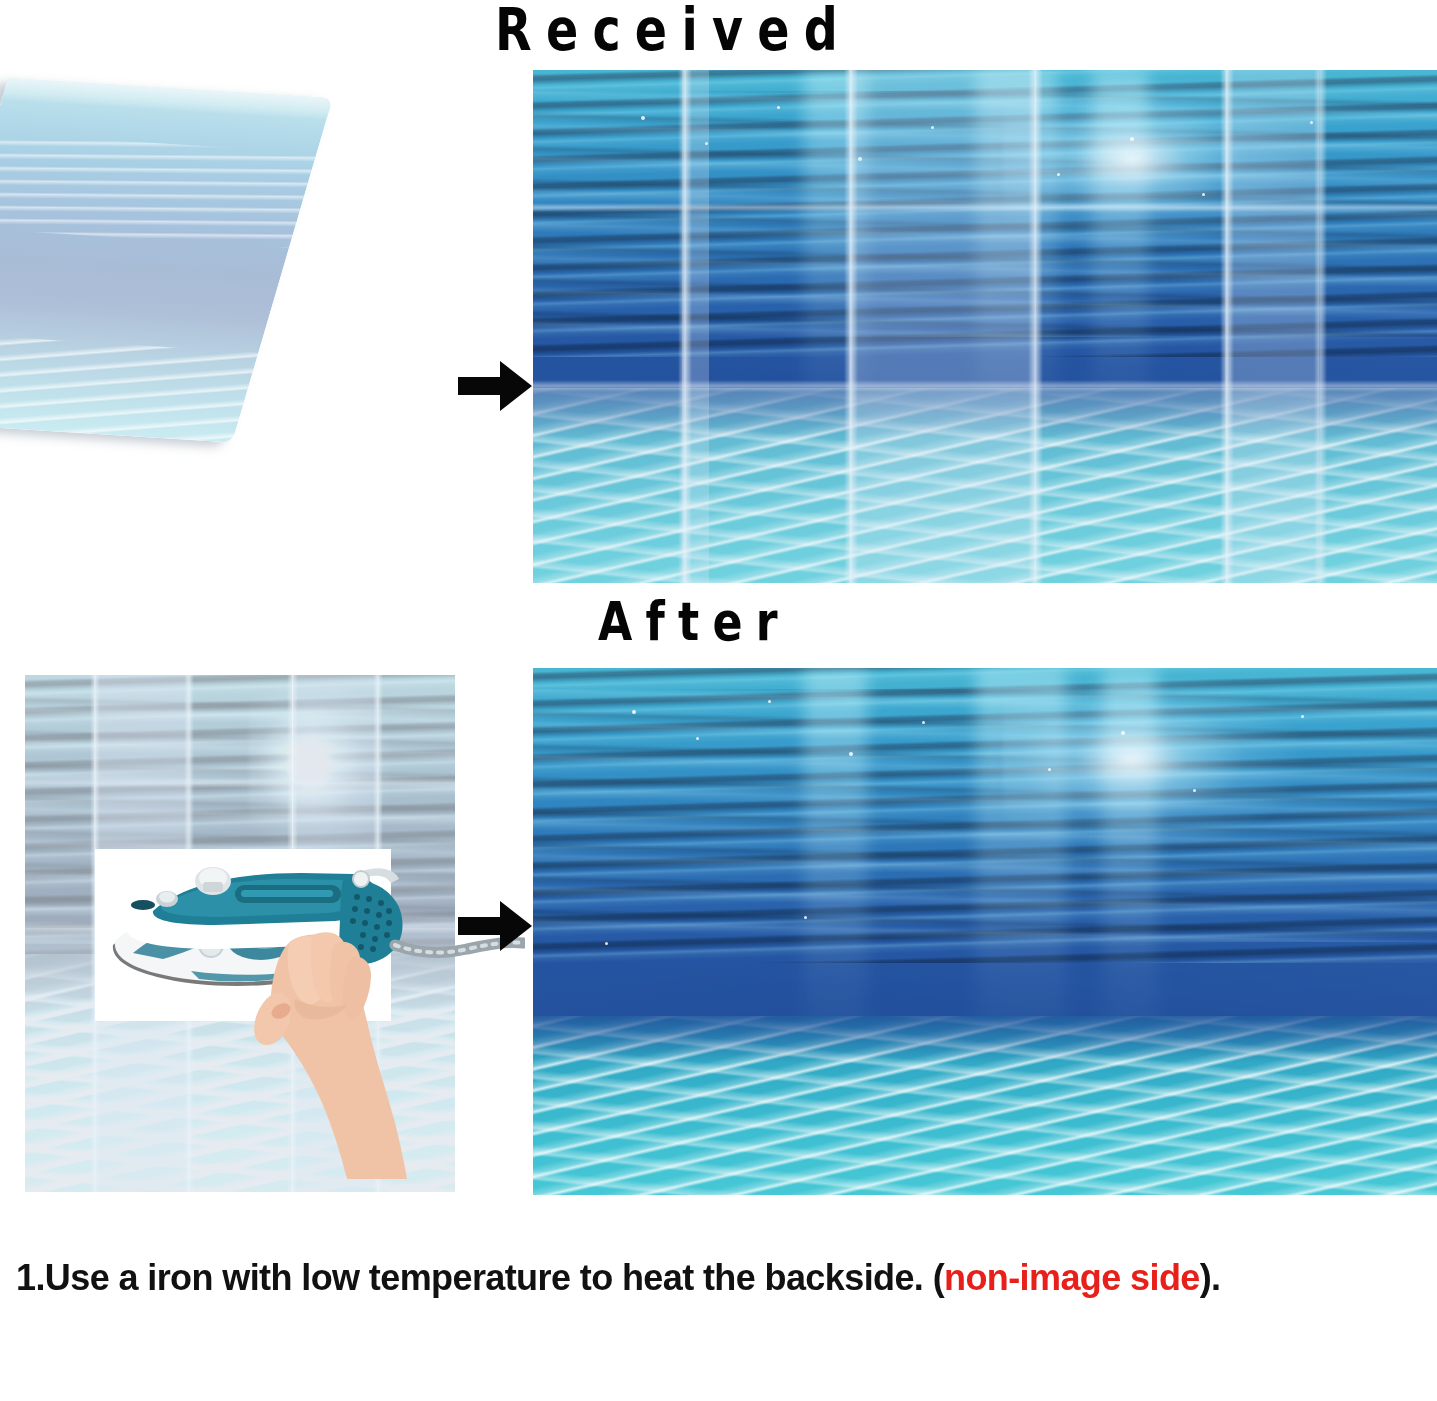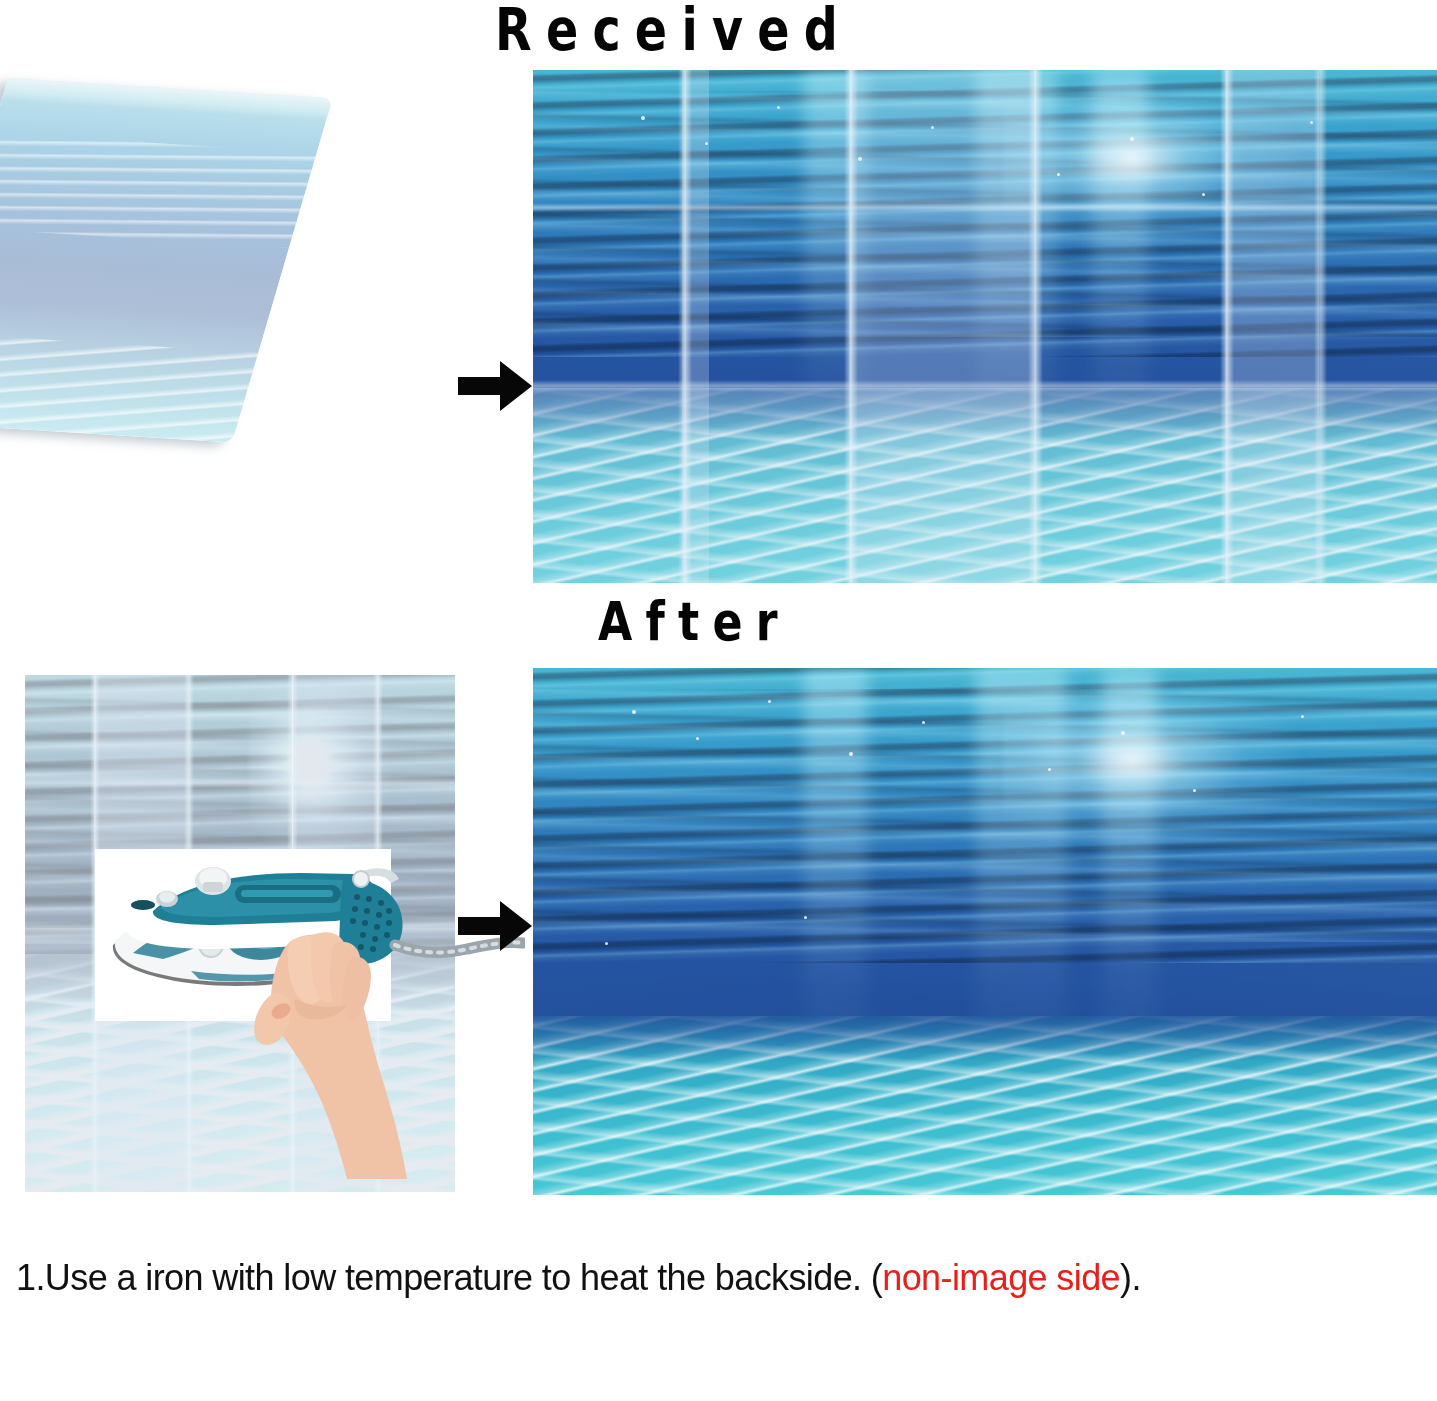--- a/index.html
+++ b/index.html
@@ -335,20 +335,21 @@
     white-space: nowrap;
   }
   .instr-line {
     font-family: "Liberation Sans", sans-serif;
     font-size: 36px;
     line-height: 46px;
     color: #111111;
     letter-spacing: -0.6px;
     white-space: nowrap;
     margin-top: 3px;
+    font-weight: bold;
   }
   .hl { color: #e8201b; }
 </style>
 </head>
 <body>
 
 <div class="stage">
 
   <div class="section-title" id="title-received">Received</div>
 

